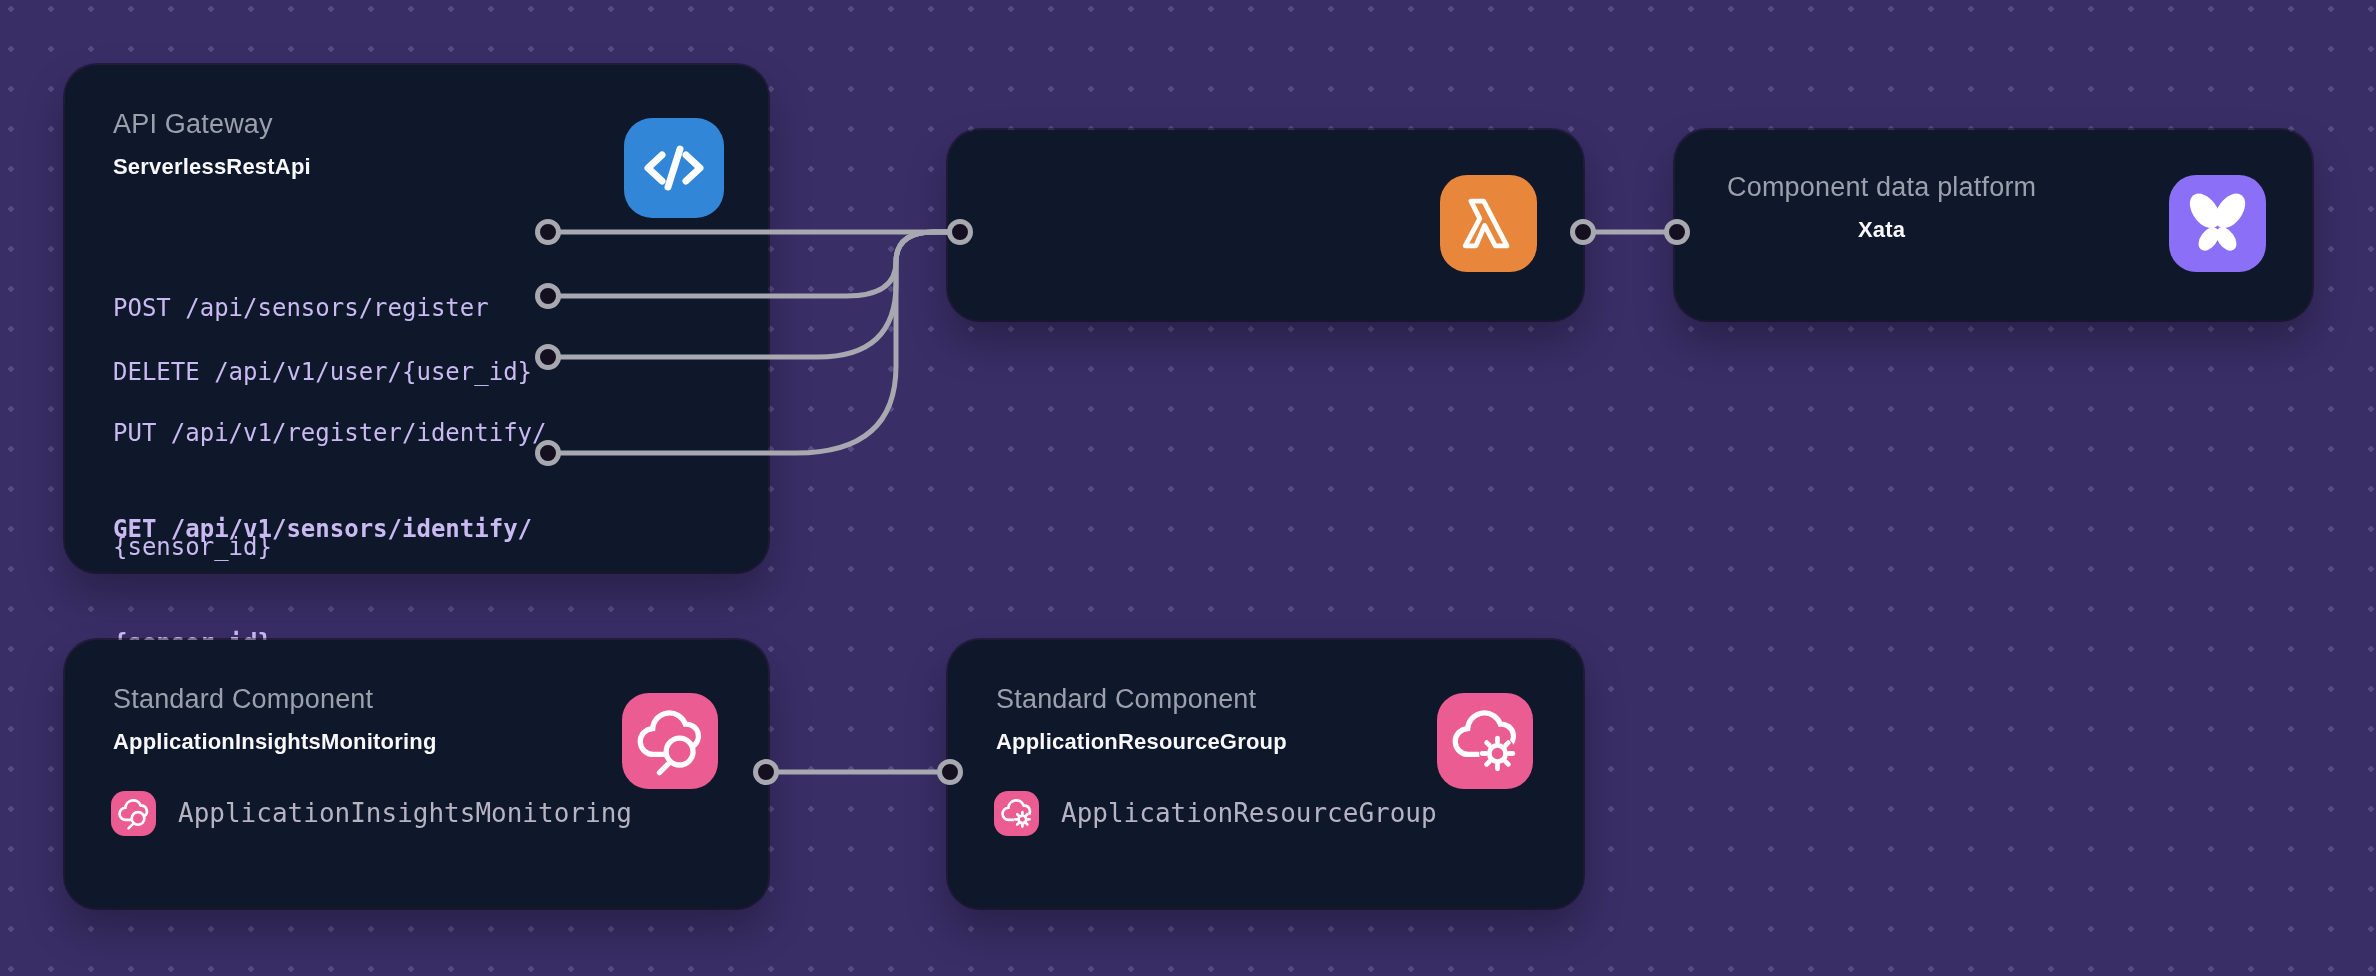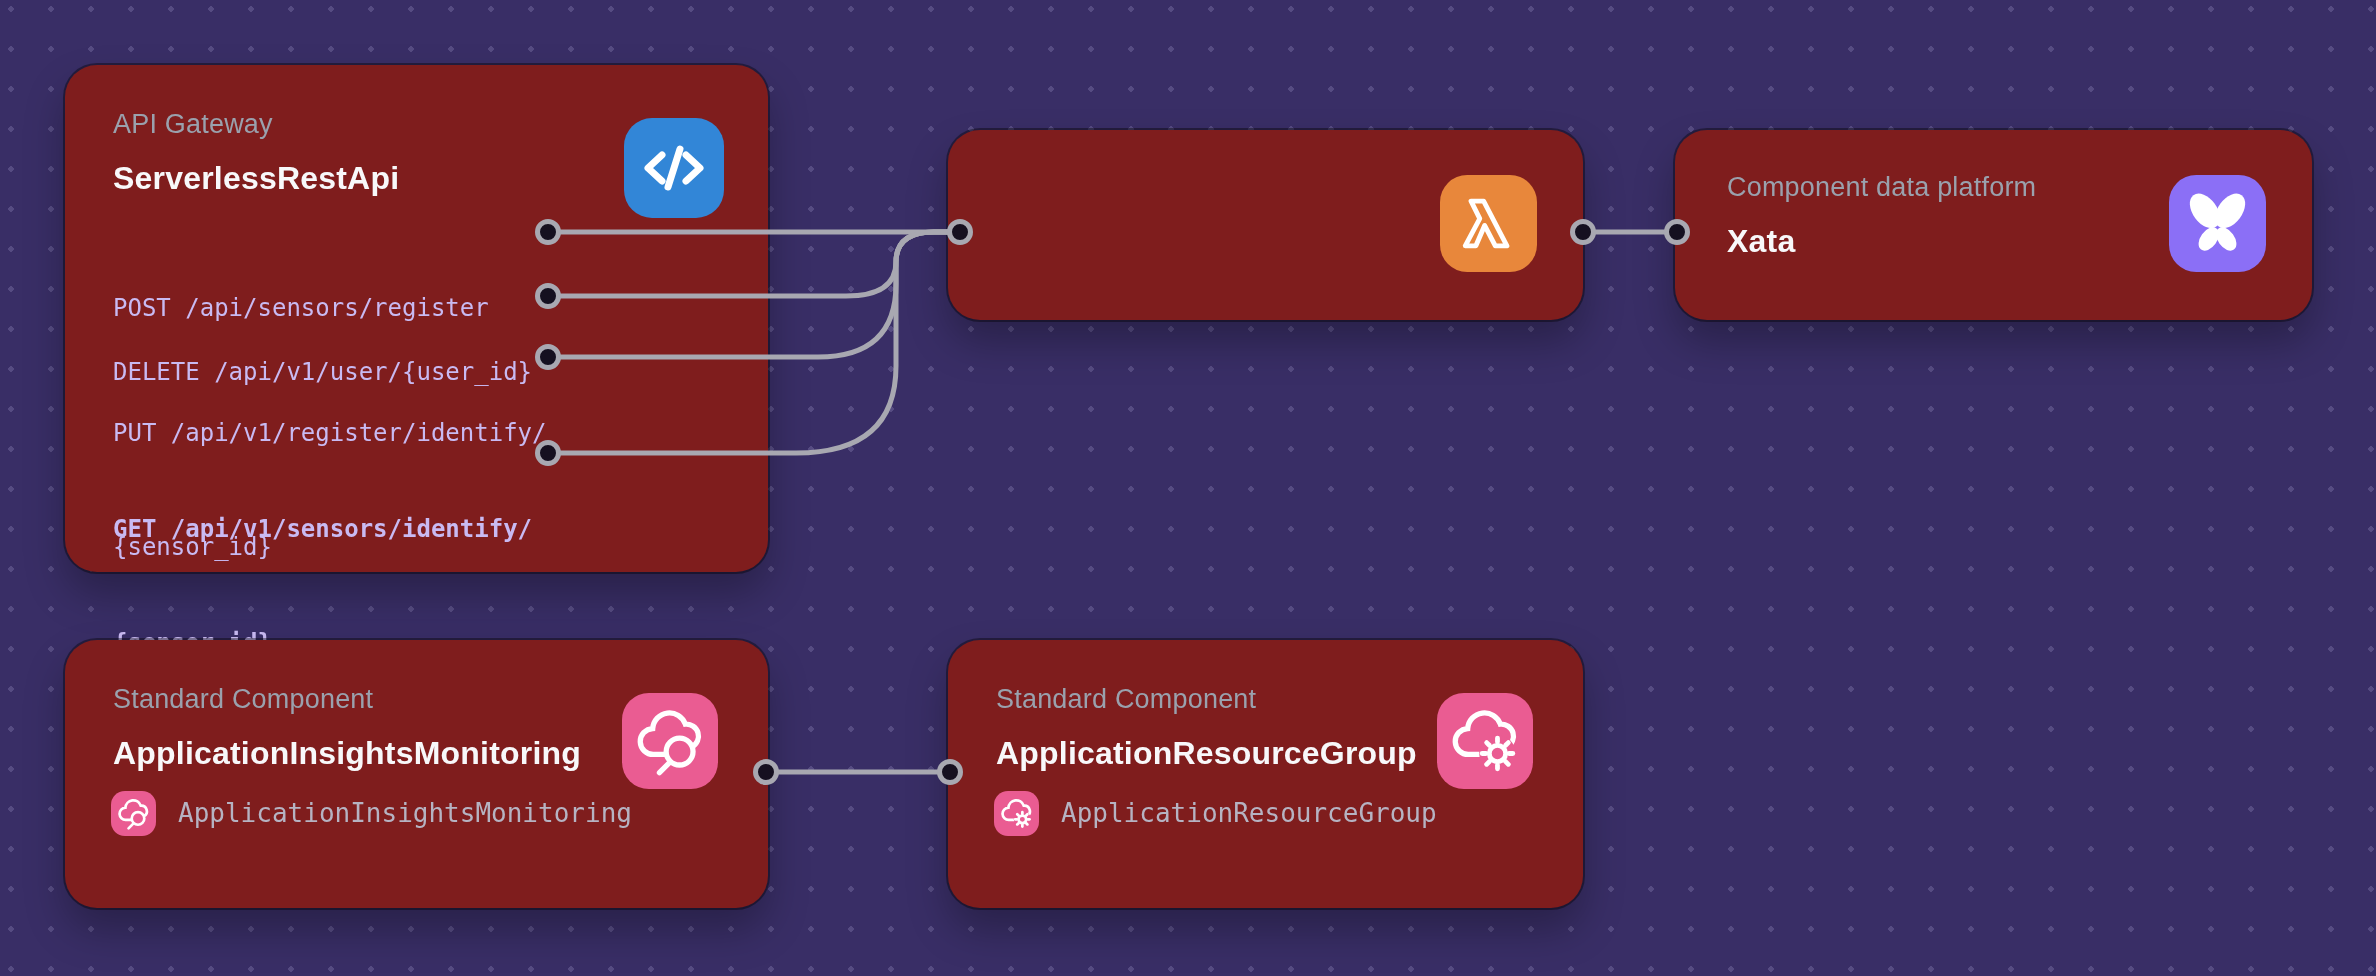--- a/index.html
+++ b/index.html
@@ -8,29 +8,29 @@
     position:relative;
     background-color:#392E66;
     background-image:radial-gradient(circle 2.6px at 3px 3px, #564C82 98%, transparent);
     background-size:40px 40px;
     background-position:8px 6px;
     font-family:"Liberation Sans", sans-serif;
   }
 
   .node{
     position:absolute;
-    background:#7f1d1d;
+    background:#0f172a;
     border-radius:32px;
     box-shadow:0 0 0 2px rgba(0,0,0,.38), 0 22px 40px rgba(0,0,0,.28);
   }
   .node-label{
     font-size:27px; color:#9AA1AD; letter-spacing:.2px;
   }
   .node-name{
-    font-size:32px; font-weight:700; color:#F8F8FA; margin-top:20px; letter-spacing:.2px;
+    font-size:22px; font-weight:700; color:#F8F8FA; margin-top:14px; letter-spacing:.2px;text-align:center;
   }
   .node-head{ position:absolute; left:48px; top:44px; }
   .node-icon{ position:absolute; }
   .node-icon svg{ display:block; }
 
   
   .node-api            { left:65px;  top:65px;  width:703px; height:507px; }
   .node-lambda         { left:948px; top:130px; width:635px; height:190px; }
   .node-xata           { left:1675px;top:130px; width:637px; height:190px; }
   .node-insights       { left:65px;  top:640px; width:703px; height:268px; }

